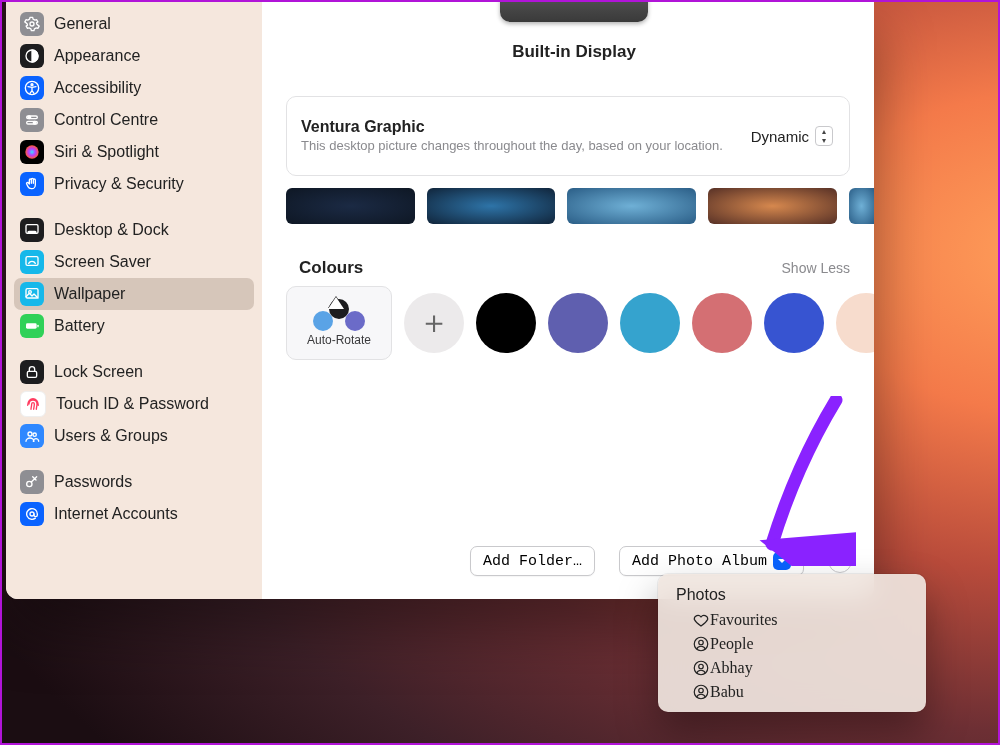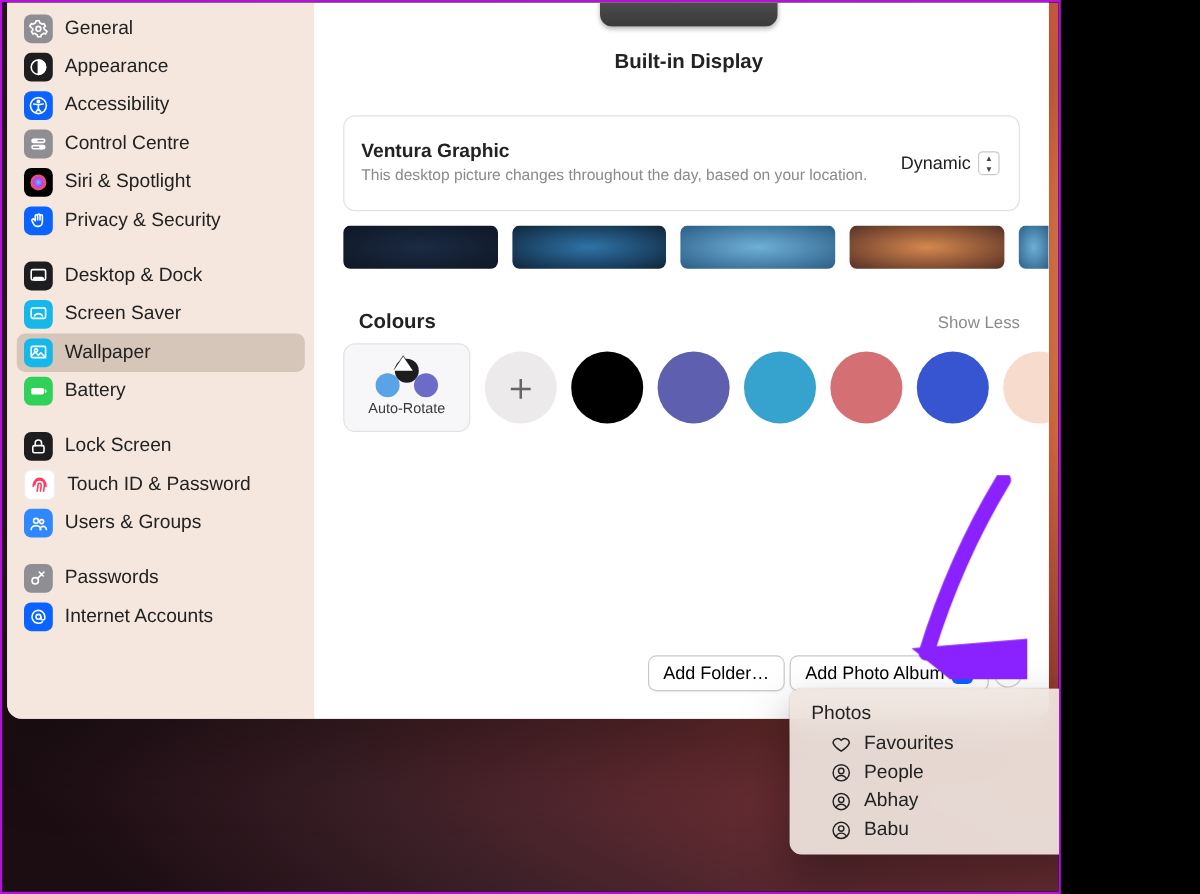--- a/index.html
+++ b/index.html
@@ -1,16 +1,16 @@
 <!DOCTYPE html>
 <html><head>
 <meta charset="utf-8">
 <style>
   html,body{margin:0;padding:0;width:1000px;height:745px;font-family:-apple-system,BlinkMacSystemFont,"Helvetica Neue",sans-serif;overflow:hidden;background:#000;}
-  .viewport{position:relative;width:884px;height:745px;border:2px solid #b114d8;box-sizing:border-box;overflow:hidden;}
+  .viewport{position:relative;width:1000px;height:745px;border:2px solid #b114d8;box-sizing:border-box;overflow:hidden;}
   .desktop-bg{position:absolute;inset:0;background:
     radial-gradient(1200px 800px at 1050px 250px, #ff9f5a 0%, #f47a4a 20%, #b84b3b 40%, #6d2f34 60%, #3d2028 80%, #1b0d12 100%);
   }
   .settings-window{position:absolute;left:4px;top:0;width:868px;height:597px;background:#fff;border-bottom-left-radius:12px;border-bottom-right-radius:12px;box-shadow:0 30px 60px rgba(0,0,0,.4);display:flex;overflow:hidden;}
   
   .sidebar{width:256px;min-width:256px;background:#f5e7dd;padding:6px 8px 0 8px;box-sizing:border-box;overflow:hidden;}
   .sidebar .item{display:flex;align-items:center;gap:10px;height:32px;padding:0 6px;border-radius:7px;font-size:16px;color:#222;}
   .sidebar .item.selected{background:#d6c6ba;}
   .sidebar .sep{height:14px;}
   .sbicon{width:24px;height:24px;border-radius:6px;display:flex;align-items:center;justify-content:center;color:#fff;font-size:14px;flex:0 0 24px;}
@@ -39,29 +39,29 @@
   .row{display:flex;gap:12px;align-items:center;}
   .autorot{width:104px;height:72px;border:1px solid #e2e2e4;border-radius:10px;background:#f7f7f9;display:flex;flex-direction:column;align-items:center;justify-content:center;gap:4px;font-size:12px;color:#3a3a3c;}
   .arglyph{position:relative;width:52px;height:30px;}
   .dot{position:absolute;width:20px;height:20px;border-radius:50%;}
   .d1{left:0;top:12px;background:#5aa3e6;}
   .d2{left:16px;top:0;background:#1d1d1f;}
   .d3{left:32px;top:12px;background:#6b6bc8;}
   .artri{position:absolute;left:15px;top:-2px;width:0;height:0;border-bottom:12px solid #fff;border-left:8px solid transparent;border-right:8px solid transparent;filter:drop-shadow(0 -1px 0 #1d1d1f);}
   .plus{width:60px;height:60px;border-radius:50%;background:#eceaeb;display:flex;align-items:center;justify-content:center;font-size:32px;color:#666;}
   .sw{width:60px;height:60px;border-radius:50%;}
-  .btnrow{position:absolute;left:0;right:22px;top:544px;display:flex;justify-content:flex-end;align-items:center;gap:4px;}
+  .btnrow{position:absolute;left:0;right:22px;top:544px;display:flex;justify-content:flex-end;align-items:center;gap:24px;font-family:Liberation Mono, monospace;}
   .macbtn{height:28px;border:1px solid #c9c9cc;border-radius:7px;background:#fff;padding:0 12px;font-size:15px;display:flex;align-items:center;gap:6px;box-shadow:0 1px 1px rgba(0,0,0,.04);}
   .dd{width:18px;height:18px;border-radius:5px;background:#0a63ff;display:flex;align-items:center;justify-content:center;}
   .dd svg{width:10px;height:10px;fill:#fff;}
   .help{width:22px;height:22px;border:1px solid #c9c9cc;border-radius:50%;display:flex;align-items:center;justify-content:center;font-size:14px;font-weight:600;color:#555;}
   
   .menu{position:absolute;left:656px;top:572px;width:260px;background:rgba(240,230,223,.92);backdrop-filter:blur(14px);border-radius:10px;box-shadow:0 20px 40px rgba(0,0,0,.35),0 0 0 1px rgba(0,0,0,.06);padding:8px 4px 8px 4px;font-size:16px;color:#222;}
   .menu .mtitle{padding:4px 14px;font-weight:500;}
-  .menu .mitem{display:flex;align-items:flex-end;gap:10px;padding:3px 14px 3px 30px;}
+  .menu .mitem{display:flex;align-items:flex-end;gap:0;padding:3px 14px 3px 30px;font-family:Liberation Serif, serif;}
   .micon{width:18px;height:18px;display:inline-flex;align-items:center;justify-content:center;}
   .micon svg{width:18px;height:18px;fill:none;stroke:#222;stroke-width:1.6;}
   
   .arrow{position:absolute;left:754px;top:394px;width:100px;height:170px;pointer-events:none;}
 </style>
 </head>
 <body>
 
 <div class="viewport">
   <div class="desktop-bg"></div>

